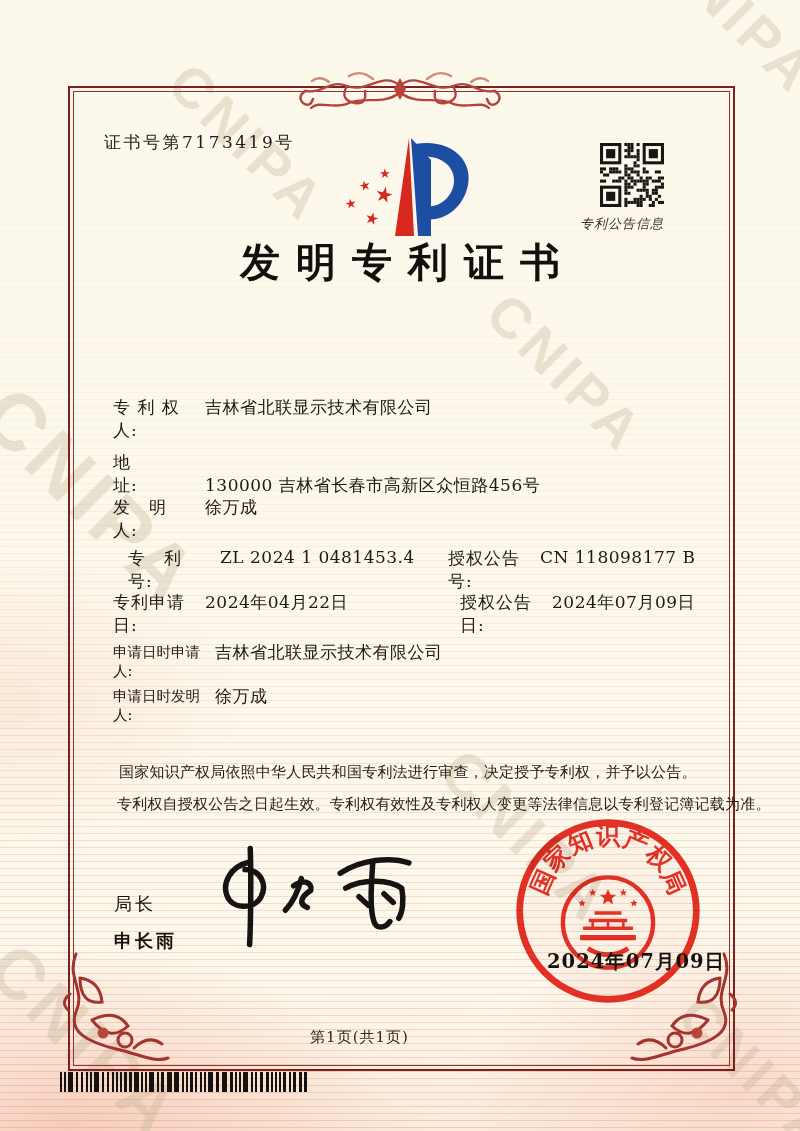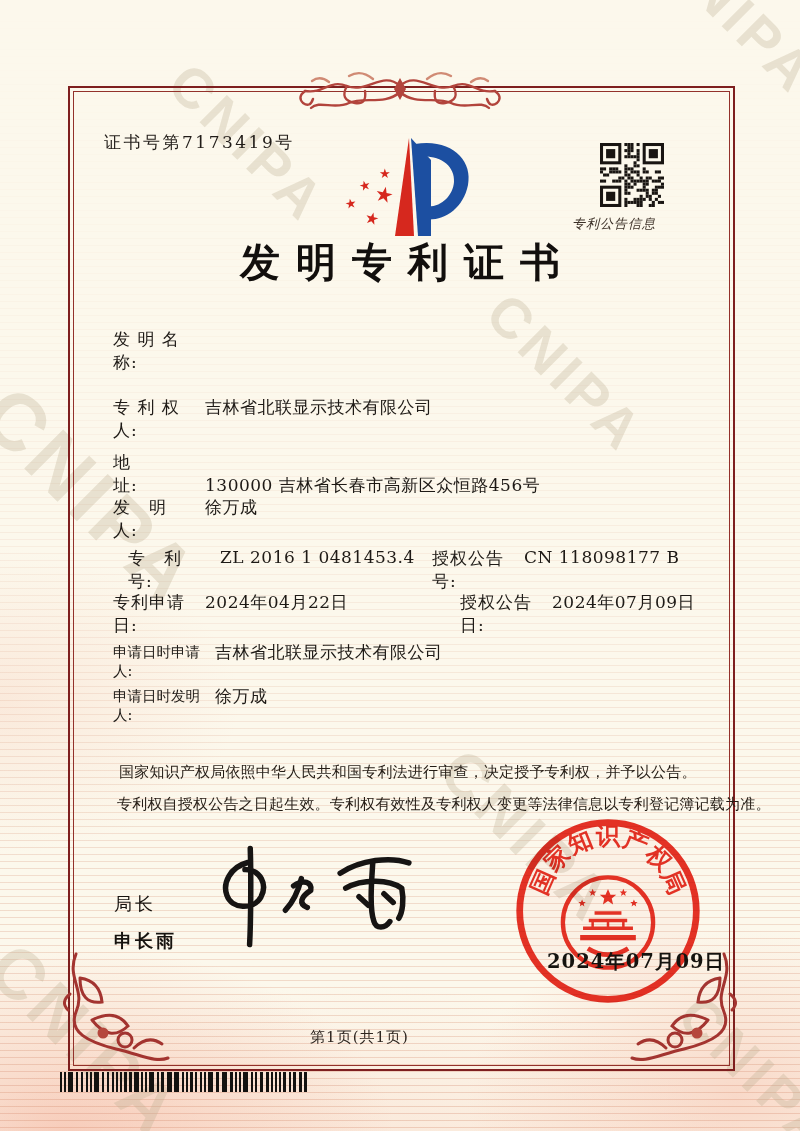--- a/index.html
+++ b/index.html
@@ -21,21 +21,21 @@
   
   .frame{position:absolute;left:68px;top:86px;width:663px;height:981px;
          border:2px solid #7e1f1f;z-index:2;}
   .frame-inner{position:absolute;inset:3px;border:1px solid #93312b;}
   
   .orn{position:absolute;z-index:3;pointer-events:none;}
   
   .cert-no{position:absolute;left:104px;top:131px;z-index:4;font-size:17px;letter-spacing:2.5px;color:#211c18;}
   .title{position:absolute;left:0;top:235px;width:800px;z-index:4;text-align:center;
          font-size:40px;font-weight:700;letter-spacing:16px;text-indent:16px;color:#120f0d;}
-  .qr-label{position:absolute;left:572px;top:215px;width:120px;z-index:4;text-align:left;
+  .qr-label{position:absolute;left:544px;top:215px;width:120px;z-index:4;text-align:right;
             font-size:13px;font-style:italic;letter-spacing:1px;color:#3b2f26;}
   .row{position:absolute;z-index:4;display:flex;font-size:17px;color:#1e1a16;}
   .row .flabel{flex:none;width:92px;letter-spacing:1px;}
   .row.long .flabel{width:102px;font-size:14.5px;padding-top:2px;letter-spacing:0;}
   .row .fvalue{letter-spacing:.5px;}
   .statement{position:absolute;left:89px;top:756px;width:624px;z-index:4;
              font-size:15px;line-height:32px;color:#241c15;letter-spacing:.2px;}
   .statement .l1{text-indent:30px;white-space:nowrap;}
   .statement .l2{white-space:nowrap;margin-left:28px;}
   .sig-title{position:absolute;left:114px;top:892px;z-index:4;font-size:18px;letter-spacing:3px;color:#17130f;}
@@ -260,39 +260,38 @@
       <rect x="0" y="42" width="21" height="21"></rect>
         <rect x="3" y="45" width="15" height="15" fill="#fcf8ec"></rect>
         <rect x="6" y="48" width="9" height="9"></rect>
     </g>
   </svg>
   <div class="qr-label">专利公告信息</div>
 
   <div class="title">发明专利证书</div>
 
   <div class="row" style="left:113px;top:328px;">
-    <span class="flabel">发 明 名 称:</span>
   </div>
   <div class="row" style="left:113px;top:396px;">
     <span class="flabel">专 利 权 人:</span>
     <span class="fvalue">吉林省北联显示技术有限公司</span>
   </div>
   <div class="row" style="left:113px;top:451px;align-items:flex-end;">
     <span class="flabel">地　　　址:</span>
     <span class="fvalue">130000 吉林省长春市高新区众恒路456号</span>
   </div>
   <div class="row" style="left:113px;top:496px;">
     <span class="flabel">发　明　人:</span>
     <span class="fvalue">徐万成</span>
   </div>
   <div class="row" style="left:128px;top:547px;">
     <span class="flabel">专　利　号:</span>
-    <span class="fvalue">ZL 2016 1 0481453.4</span>
-  </div>
-  <div class="row" style="left:432px;top:547px;">
+    <span class="fvalue">ZL 2024 1 0481453.4</span>
+  </div>
+  <div class="row" style="left:448px;top:547px;">
     <span class="flabel">授权公告号:</span>
     <span class="fvalue">CN 118098177 B</span>
   </div>
   <div class="row" style="left:113px;top:591px;">
     <span class="flabel">专利申请日:</span>
     <span class="fvalue">2024年04月22日</span>
   </div>
   <div class="row" style="left:460px;top:591px;">
     <span class="flabel">授权公告日:</span>
     <span class="fvalue">2024年07月09日</span>

